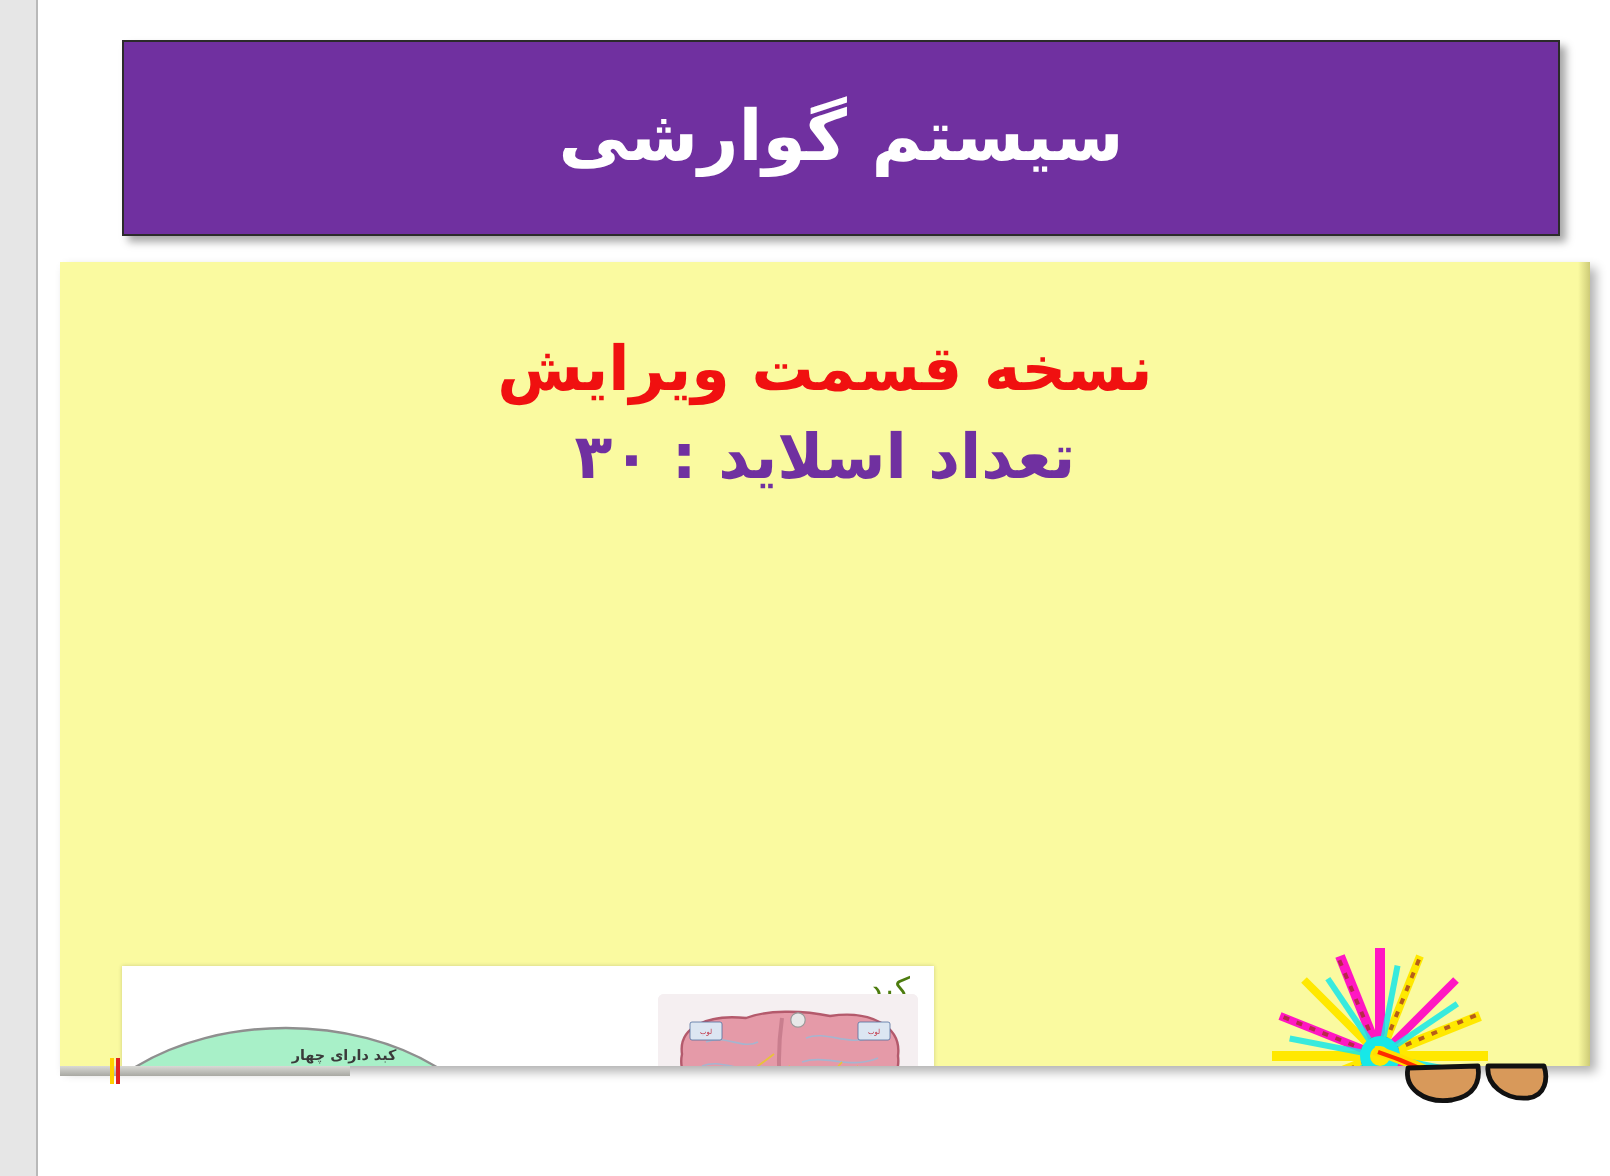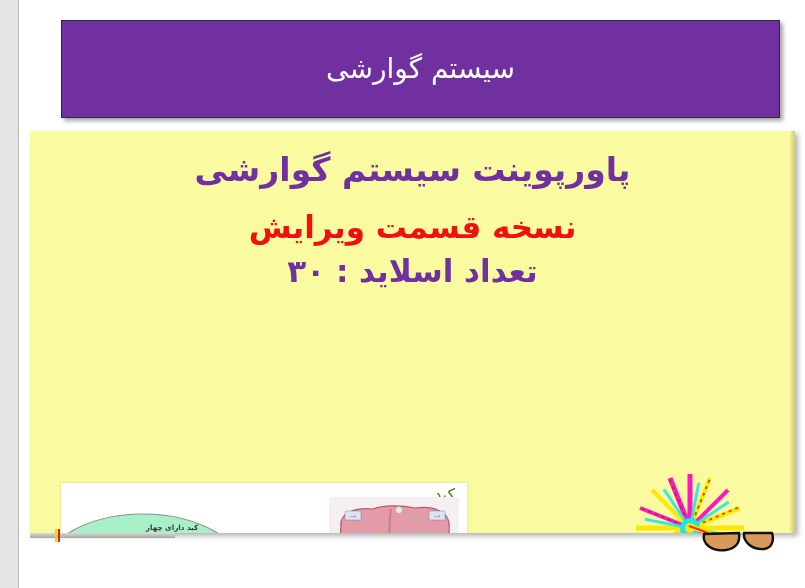--- a/index.html
+++ b/index.html
@@ -22,22 +22,22 @@
   .title-banner{
     position:absolute;left:61px;top:20px;width:719px;height:98px;
     background:#7030A0;
     border:1px solid #2b2b2b;
     box-shadow:3px 3px 4px rgba(0,0,0,.35);
     display:flex;align-items:center;justify-content:center;
     box-sizing:border-box;
   }
   .title-banner .title-text{
     color:#ffffff;
-    font-size:28px;
-    font-weight:normal;
+    font-size:35px;
+    font-weight:bold;
     letter-spacing:1px;
     line-height:1;
     text-align:left;
     direction:rtl;
     white-space:nowrap;
   }
 
   
   .yellow-panel{
     position:absolute;left:30px;top:131px;width:765px;height:402px;
@@ -117,21 +117,20 @@
 
   <div class="gutter"></div>
 
   <div class="title-banner">
     <div class="title-text">سیستم گوارشی</div>
   </div>
 
   <div class="yellow-panel">
 
     <div class="headline-block">
-      <div class="hl hl-1">پاورپوینت سیستم گوارشی</div>
       <div class="hl hl-2">نسخه قسمت ویرایش</div>
       <div class="hl hl-3">تعداد اسلاید : ۳۰</div>
     </div>
 
     <svg class="firework" viewBox="0 0 120 120">
       <g transform="translate(60,60)">
         <g id="rays">
           <line x1="0" y1="0" x2="0" y2="-54" stroke="#FF17C2" stroke-width="5"></line>
           <line x1="0" y1="0" x2="20" y2="-50" stroke="#FFE800" stroke-width="4"></line>
           <line x1="0" y1="0" x2="38" y2="-38" stroke="#FF17C2" stroke-width="4"></line>

